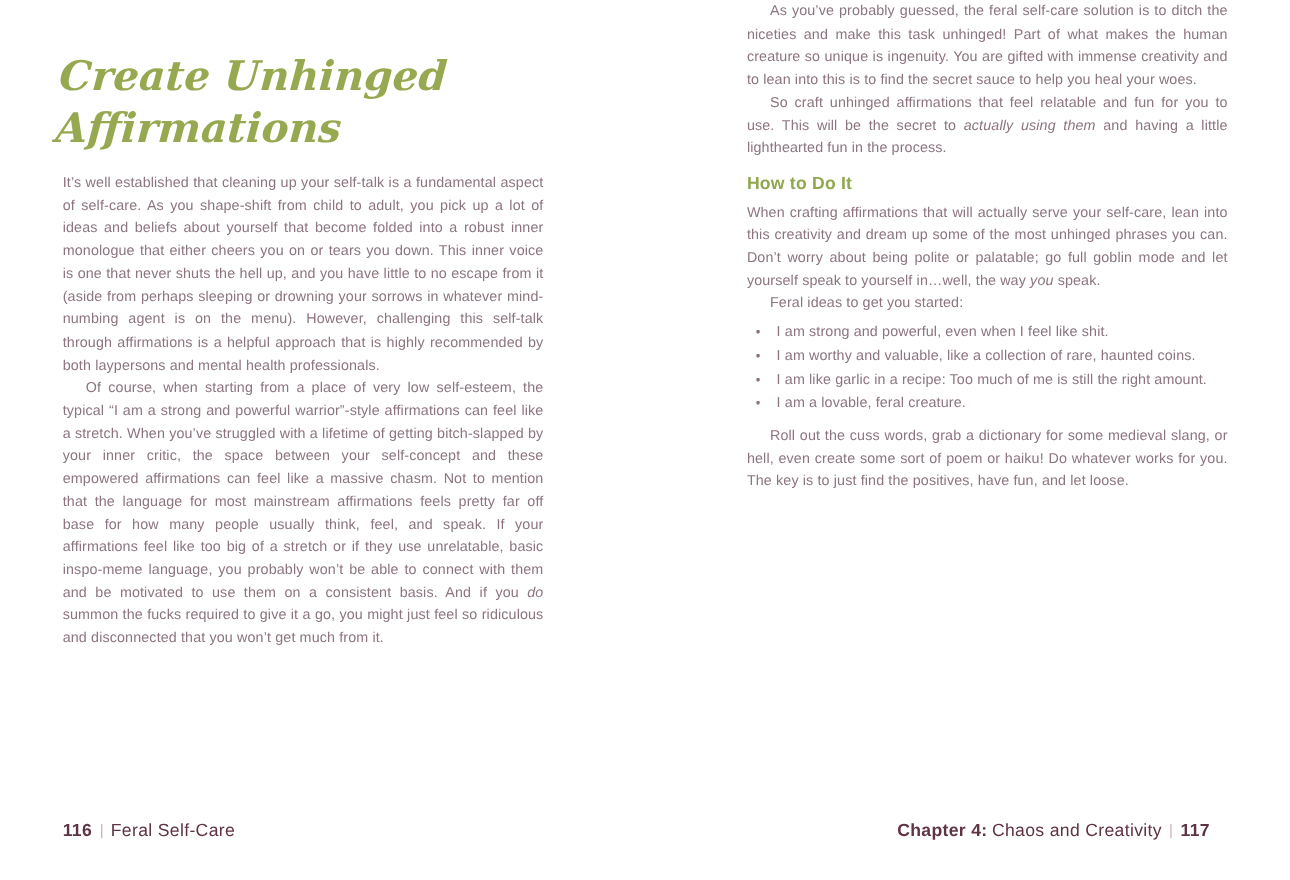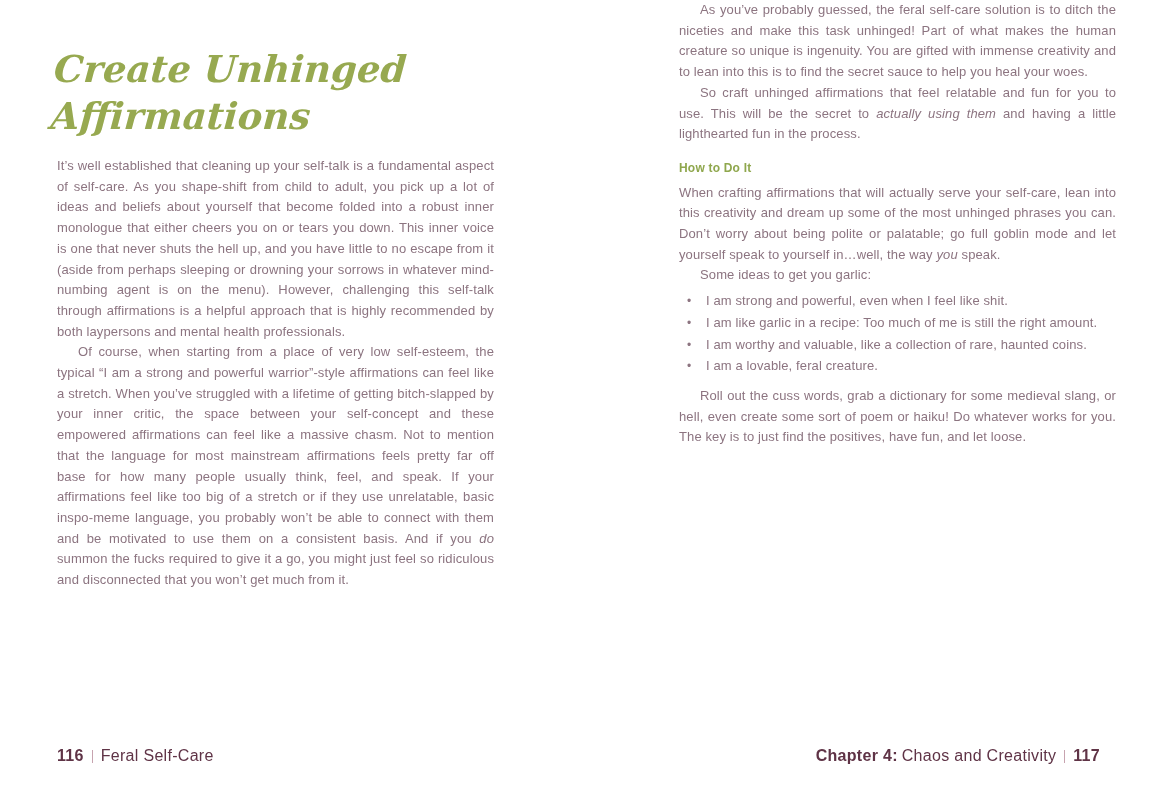--- a/index.html
+++ b/index.html
@@ -47,21 +47,21 @@
   .page-left .body { margin-top: 16px; }
   .page-right .body { }
   .body p { margin: 0; }
   .body p.indent { text-indent: 21px; }
   .body em { font-style: italic; }
 
   
   .how-heading {
     margin: 13px 0 4px 0;
     color: #8fa74d;
-    font-size: 12px;
+    font-size: 16px;
     font-weight: bold;
     letter-spacing: 0.2px;
     text-align: left;
   }
 
   
   ul.bullets {
     list-style: none;
     margin: 5px 0 0 0;
     padding: 0;
@@ -122,25 +122,25 @@
       <span class="pagenum">116</span><span class="divider"></span><span class="book-title">Feral Self-Care</span>
     </div>
   </div>
 
   <div class="page page-right">
     <div class="body">
       <p class="indent">As you’ve probably guessed, the feral self-care solution is to ditch the niceties and make this task unhinged! Part of what makes the human creature so unique is ingenuity. You are gifted with immense creativity and to lean into this is to find the secret sauce to help you heal your woes.</p>
       <p class="indent"><span>So craft unhinged affirmations that feel relatable and fun for you to use. This will be the secret to </span><em>actually using them</em><span> and having a little lighthearted fun in the process.</span></p>
       <h2 class="how-heading">How to Do It</h2>
       <p><span>When crafting affirmations that will actually serve your self-care, lean into this creativity and dream up some of the most unhinged phrases you can. Don’t worry about being polite or palatable; go full goblin mode and let yourself speak to yourself in…well, the way </span><em>you</em><span> speak.</span></p>
-      <p class="indent">Some ideas to get you garlic:</p>
+      <p class="indent">Feral ideas to get you started:</p>
       <ul class="bullets">
         <li>I am strong and powerful, even when I feel like shit.</li>
+        <li>I am worthy and valuable, like a collection of rare, haunted coins.</li>
         <li>I am like garlic in a recipe: Too much of me is still the right amount.</li>
-        <li>I am worthy and valuable, like a collection of rare, haunted coins.</li>
         <li>I am a lovable, feral creature.</li>
       </ul>
       <p class="indent closing">Roll out the cuss words, grab a dictionary for some medieval slang, or hell, even create some sort of poem or haiku! Do whatever works for you. The key is to just find the positives, have fun, and let loose.</p>
     </div>
     <div class="footer footer-right">
       <span class="chapter-label">Chapter 4:</span><span class="chapter-title">Chaos and Creativity</span><span class="divider"></span><span class="pagenum">117</span>
     </div>
   </div>
 
 </div>

